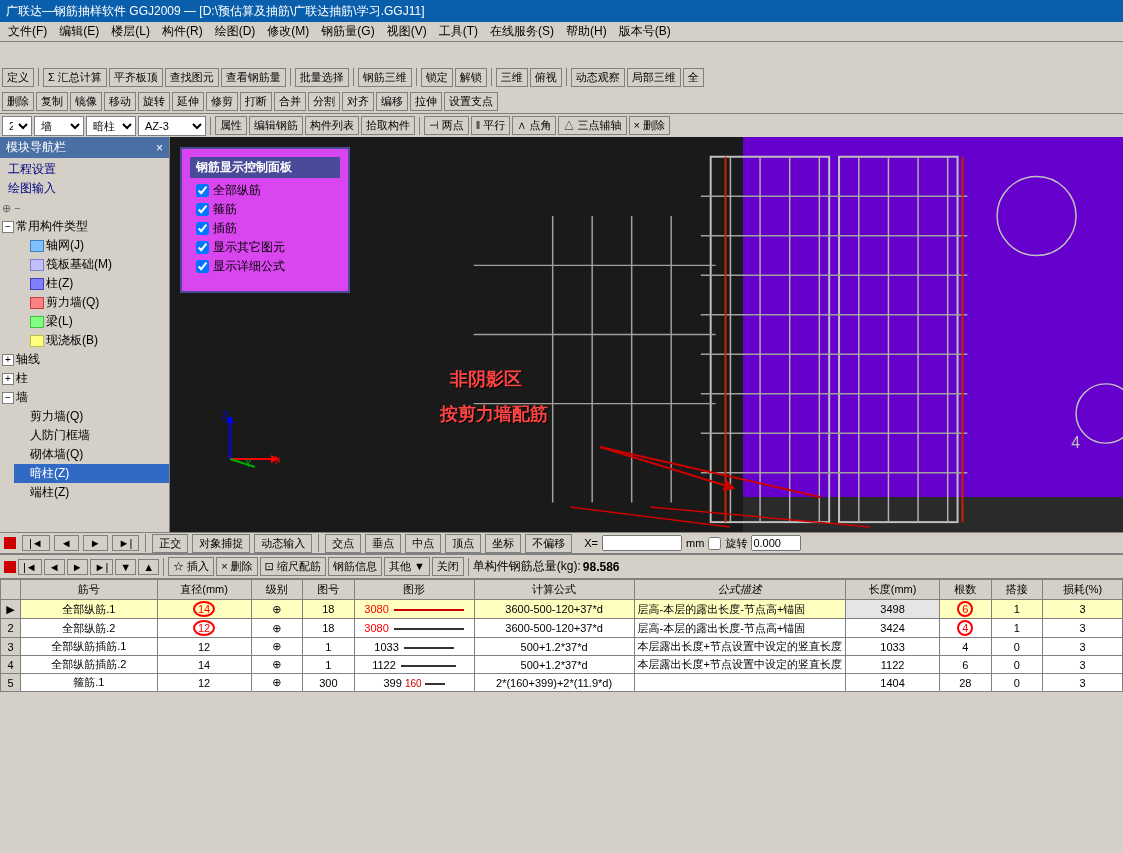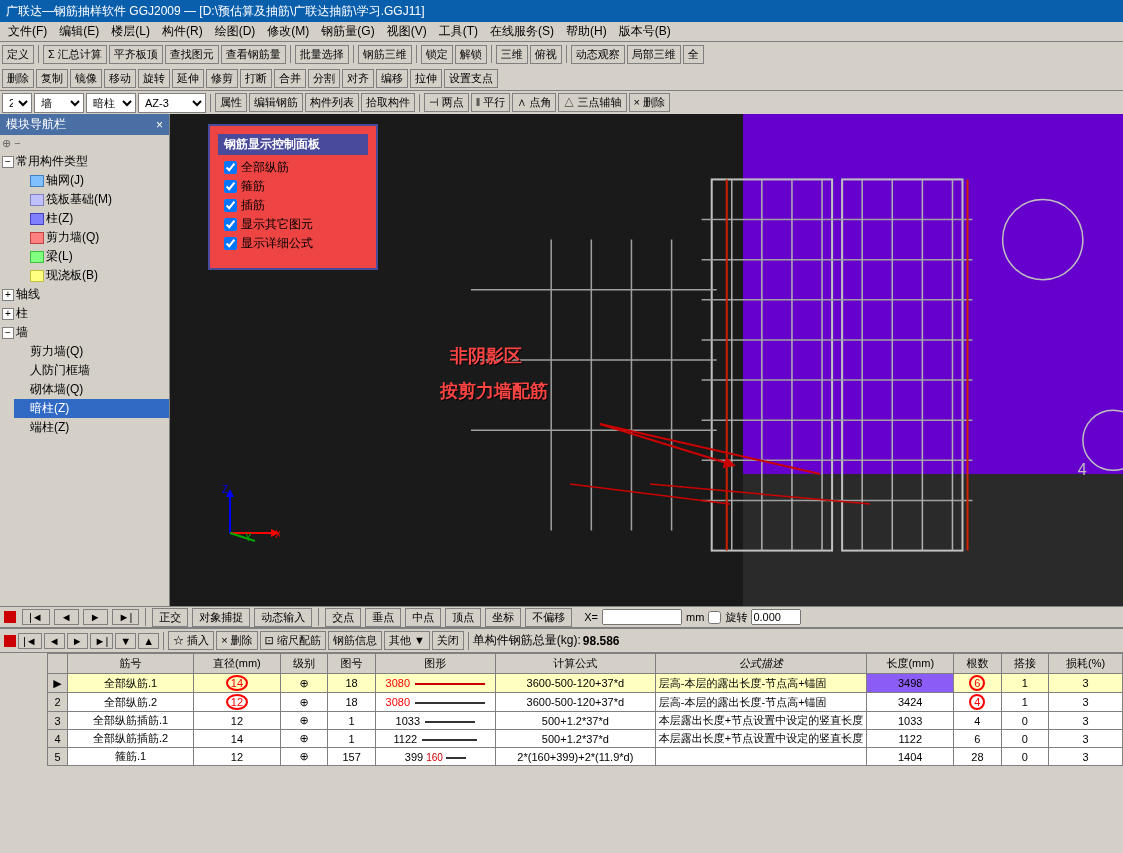--- a/index.html
+++ b/index.html
@@ -26,21 +26,21 @@
     .sidebar-link { color: #000080; cursor: pointer; padding: 1px 4px; font-size: 12px; display: block; }
     .tree-item { display: flex; align-items: center; padding: 1px 2px; font-size: 12px; cursor: pointer; }
     .tree-toggle { width: 12px; height: 12px; border: 1px solid #808080; background: white; display: inline-flex; align-items: center; justify-content: center; font-size: 10px; margin-right: 2px; cursor: pointer; }
     .tree-indent { padding-left: 14px; }
     .selected-item { background: #316ac5; color: white; }
 
     
     #viewport { flex: 1; background: #2a2a2a; position: relative; overflow: hidden; }
 
     
-    #rebar-panel { position: absolute; top: 10px; left: 10px; background: #ef4444; border: 2px solid #4a4a9a; padding: 14px; width: 170px; z-index: 10; margin-left: 28px; }
+    #rebar-panel { position: absolute; top: 10px; left: 10px; background: #d946ef; border: 2px solid #4a4a9a; padding: 14px; width: 170px; z-index: 10; }
     #rebar-panel-title { background: #4a4a9a; color: white; margin: -6px -6px 4px -6px; padding: 2px 6px; font-size: 12px; font-weight: bold; }
     .rebar-checkbox { display: flex; align-items: center; gap: 4px; font-size: 12px; margin: 2px 0; }
 
     
     .annotation { position: absolute; color: #ff4444; font-size: 16px; font-weight: bold; text-shadow: 1px 1px 0 #000; }
 
     
     .purple-area { position: absolute; top: 0; right: 0; width: 380px; height: 360px; background: #6600cc; }
 
     
@@ -64,24 +64,24 @@
     
     #rebar-table { width: 100%; border-collapse: collapse; font-size: 11px; }
     #rebar-table th { background: #d4d0c8; border: 1px solid #808080; padding: 2px 4px; text-align: center; font-weight: normal; white-space: nowrap; }
     #rebar-table td { border: 1px solid #808080; padding: 1px 3px; text-align: center; white-space: nowrap; background: white; }
     #rebar-table tr:first-child td { background: #c0c0c0; }
     .row-num { background: #d4d0c8 !important; }
     .circle-val { border: 2px solid red; border-radius: 50%; padding: 0 3px; color: red; display: inline-block; }
     .bar-number { color: red; font-size: 11px; }
     
     
-    #toolbar-container { background: #d4d0c8; }
-
-    
-    #table-scroll { overflow-x: auto; overflow-y: auto; height: 196px; margin-left: 47px; }
+    #toolbar-container { background: #d4d0c8; margin-top: 23px; }
+
+    
+    #table-scroll { overflow-x: auto; overflow-y: auto; height: 196px; }
   </style>
 </head>
 <body>
 
 <div id="title-bar">
   <span>广联达—钢筋抽样软件 GGJ2009 — [D:\预估算及抽筋\广联达抽筋\学习.GGJ11]</span>
 </div>
 
 <div id="menu-bar">
   <span class="menu-item">文件(F)</span>
@@ -161,26 +161,30 @@
     <div class="tb-sep"></div>
     <button class="tb-btn">⊣ 两点</button>
     <button class="tb-btn">‖ 平行</button>
     <button class="tb-btn">∧ 点角</button>
     <button class="tb-btn">△ 三点辅轴</button>
     <button class="tb-btn">× 删除</button>
   </div>
 
 </div>
 
-<div id="main-layout" style="height:492px; display:flex;">
+<div id="main-layout" style="height:395px; display:flex;">
 
   <div id="sidebar">
     <div id="sidebar-header">
       <span>模块导航栏</span>
       <span style="cursor:pointer;">×</span>
+    </div>
+    <div class="sidebar-section">
+      <a class="sidebar-link">工程设置</a>
+      <a class="sidebar-link">绘图输入</a>
     </div>
     <div style="padding:2px; font-size:11px; color:#666;">
       <span style="cursor:pointer;">⊕</span>
       <span style="cursor:pointer;">−</span>
     </div>
 
     <div style="overflow-y:auto; flex:1; font-size:12px;">
 
       <div class="tree-item">
         <span class="tree-toggle">−</span>
@@ -401,21 +405,21 @@
           <td style="background:#ffffc0;">全部纵筋.1</td>
           <td style="background:#ffffc0;"><span class="circle-val">14</span></td>
           <td style="background:#ffffc0;">⊕</td>
           <td style="background:#ffffc0;">18</td>
           <td style="background:#ffffc0;">
             <span class="bar-number">3080</span>
             <span style="display:inline-block;width:70px;height:2px;background:#cc0000;vertical-align:middle;margin-left:2px;"></span>
           </td>
           <td style="background:#ffffc0;">3600-500-120+37*d</td>
           <td style="background:#ffffc0;text-align:left;">层高-本层的露出长度-节点高+锚固</td>
-          <td style="background:#8b5cf6;">3498</td>
+          <td style="background:#e5e5e5;">3498</td>
           <td style="background:#ffffc0;"><span class="circle-val">6</span></td>
           <td style="background:#ffffc0;">1</td>
           <td style="background:#ffffc0;">3</td>
         </tr>
 
         <tr>
           <td class="row-num">2</td>
           <td>全部纵筋.2</td>
           <td><span class="circle-val">12</span></td>
           <td>⊕</td>
@@ -466,21 +470,21 @@
           <td>6</td>
           <td>0</td>
           <td>3</td>
         </tr>
 
         <tr>
           <td class="row-num">5</td>
           <td>箍筋.1</td>
           <td>12</td>
           <td>⊕</td>
-          <td>157</td>
+          <td>300</td>
           <td>
             <span style="font-size:11px;">399</span>
             <span style="font-size:10px;color:#cc0000;">160</span>
             <span style="display:inline-block;width:20px;height:2px;background:#333;vertical-align:middle;"></span>
           </td>
           <td>2*(160+399)+2*(11.9*d)</td>
           <td style="text-align:left;"></td>
           <td>1404</td>
           <td>28</td>
           <td>0</td>

